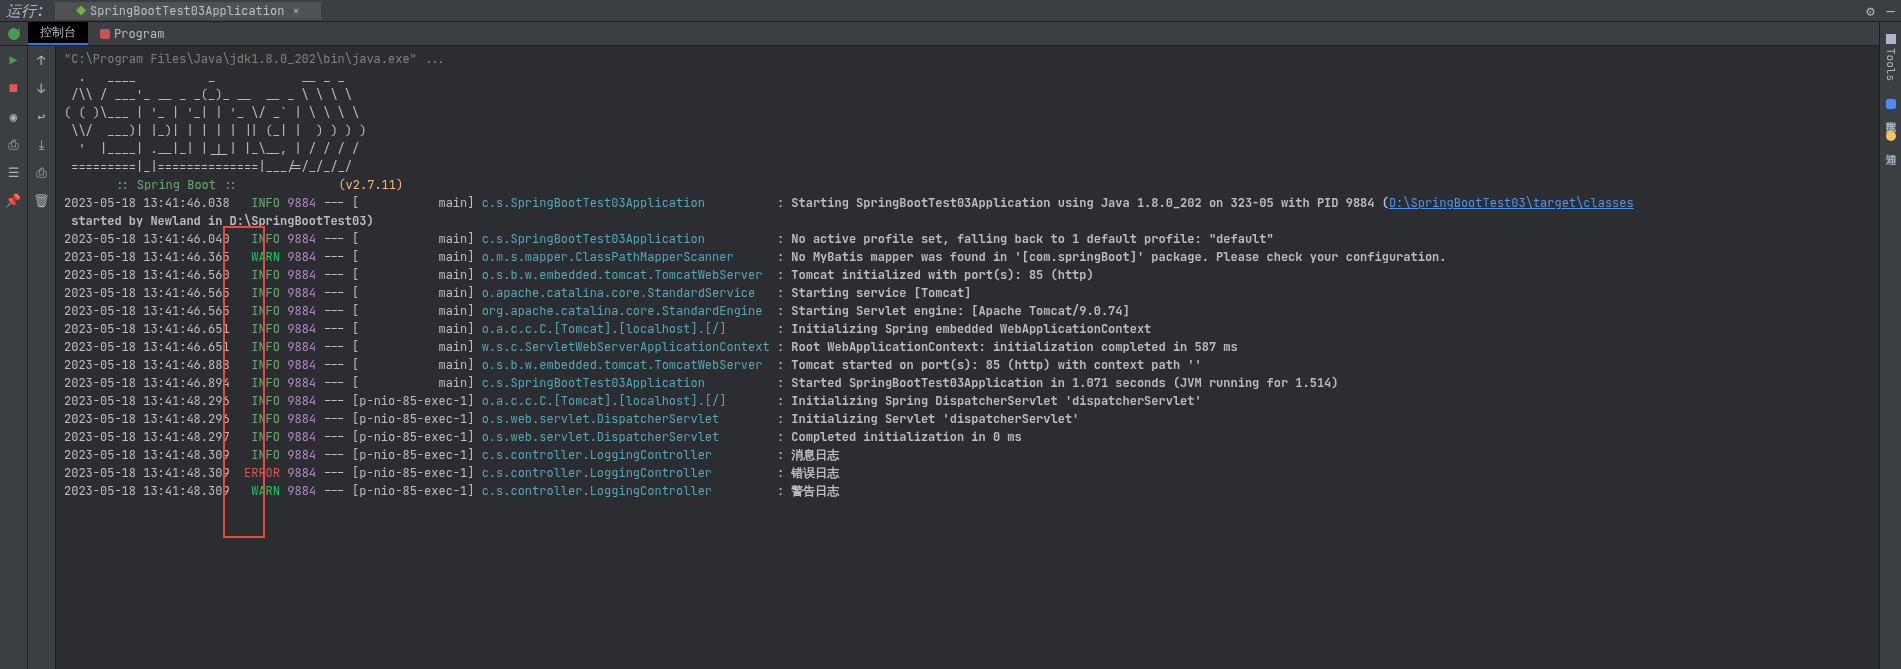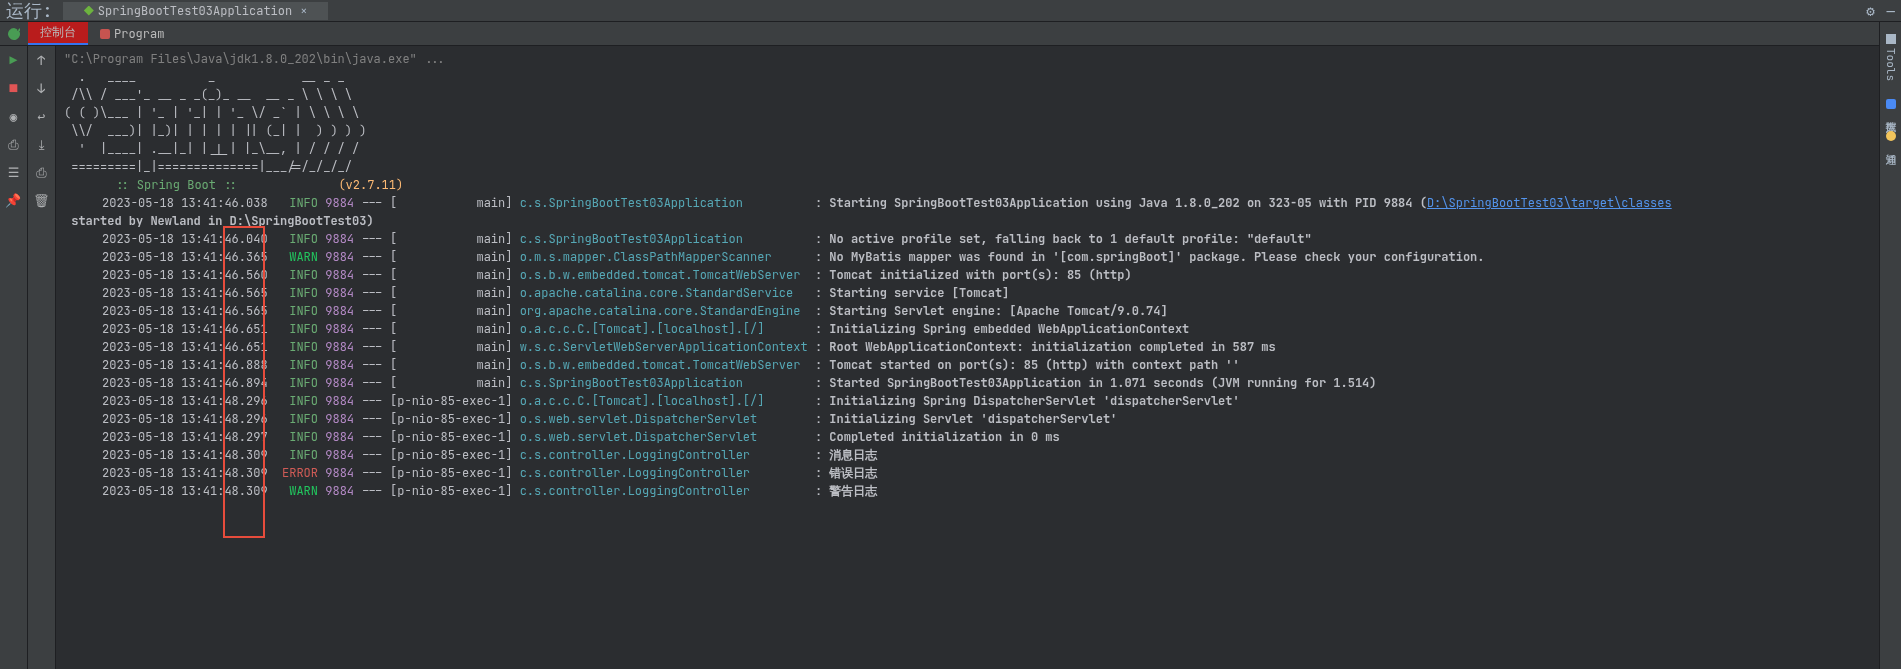--- a/index.html
+++ b/index.html
@@ -14,21 +14,21 @@
   }
   .topbar {
     height: 22px;
     background: #3c3f41;
     border-bottom: 1px solid #1e1f22;
     display: flex;
     align-items: center;
     padding-left: 6px;
     position: relative;
   }
-  .run-label { color: #a9b7c6; font-size: 18px; margin-right: 10px; }
+  .run-label { color: #a9b7c6; font-size: 15px; margin-right: 10px; font-style: italic; }
   .run-tab {
     display: flex;
     align-items: center;
     gap: 4px;
     background: #4e5254;
     padding: 2px 21px;
     height: 18px;
   }
   .spring-leaf {
     width: 10px; height: 10px;
@@ -66,21 +66,21 @@
     display: flex;
     align-items: center;
     padding: 0 12px;
     font-size: 12px;
     color: #bbbbbb;
     cursor: pointer;
     gap: 4px;
   }
   .tab.active {
     border-bottom: 2px solid #3574f0;
-    background: #b91c1c;
+    background: #000000;
   }
   .actuator-icon {
     width: 10px; height: 10px;
     display: inline-block;
     background: #c75450;
     border-radius: 2px;
   }
 
   .main {
     display: flex;
@@ -127,21 +127,21 @@
     font-size: 12px;
     line-height: 18px;
     white-space: pre;
     position: relative;
     overflow: hidden;
   }
   .cmd { color: #808080; }
   .banner { color: #bcbec4; }
   .spring-label { color: #6aab73; margin-left: 44px; }
   .version { color: #fdba74; }
-  .ts { color: #bcbec4; margin-left: 38px; }
+  .ts { color: #bcbec4; }
   .level-info { color: #6aab73; }
   .level-warn { color: #22c55e; }
   .level-error { color: #cf5b56; }
   .pid { color: #b389c5; }
   .dash { color: #bcbec4; }
   .thread { color: #bcbec4; }
   .logger { color: #56a8b6; }
   .msg { color: #bcbec4; font-weight: bold; }
   .link { color: #5394ec; text-decoration: underline; cursor: pointer; }
 

